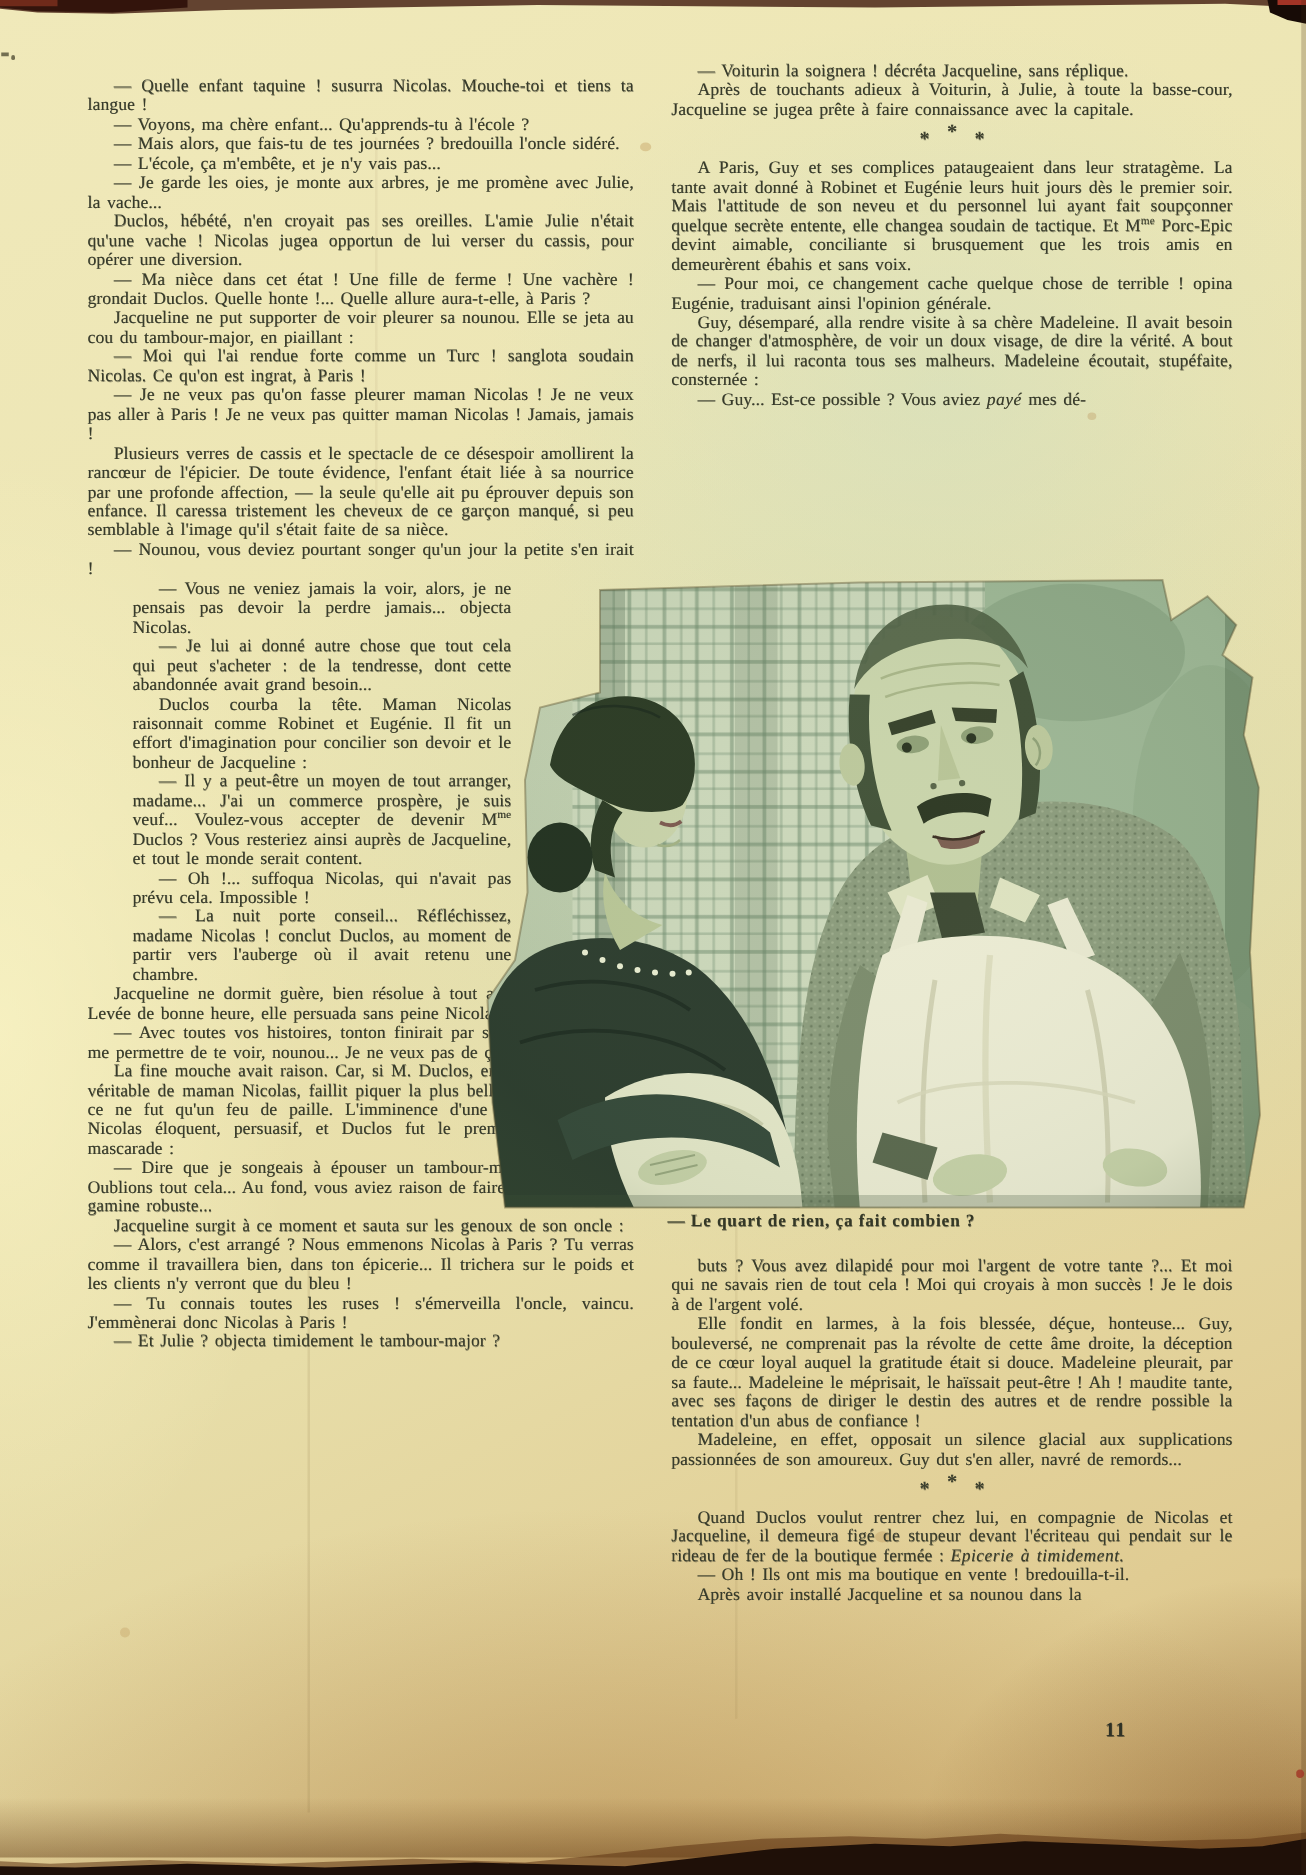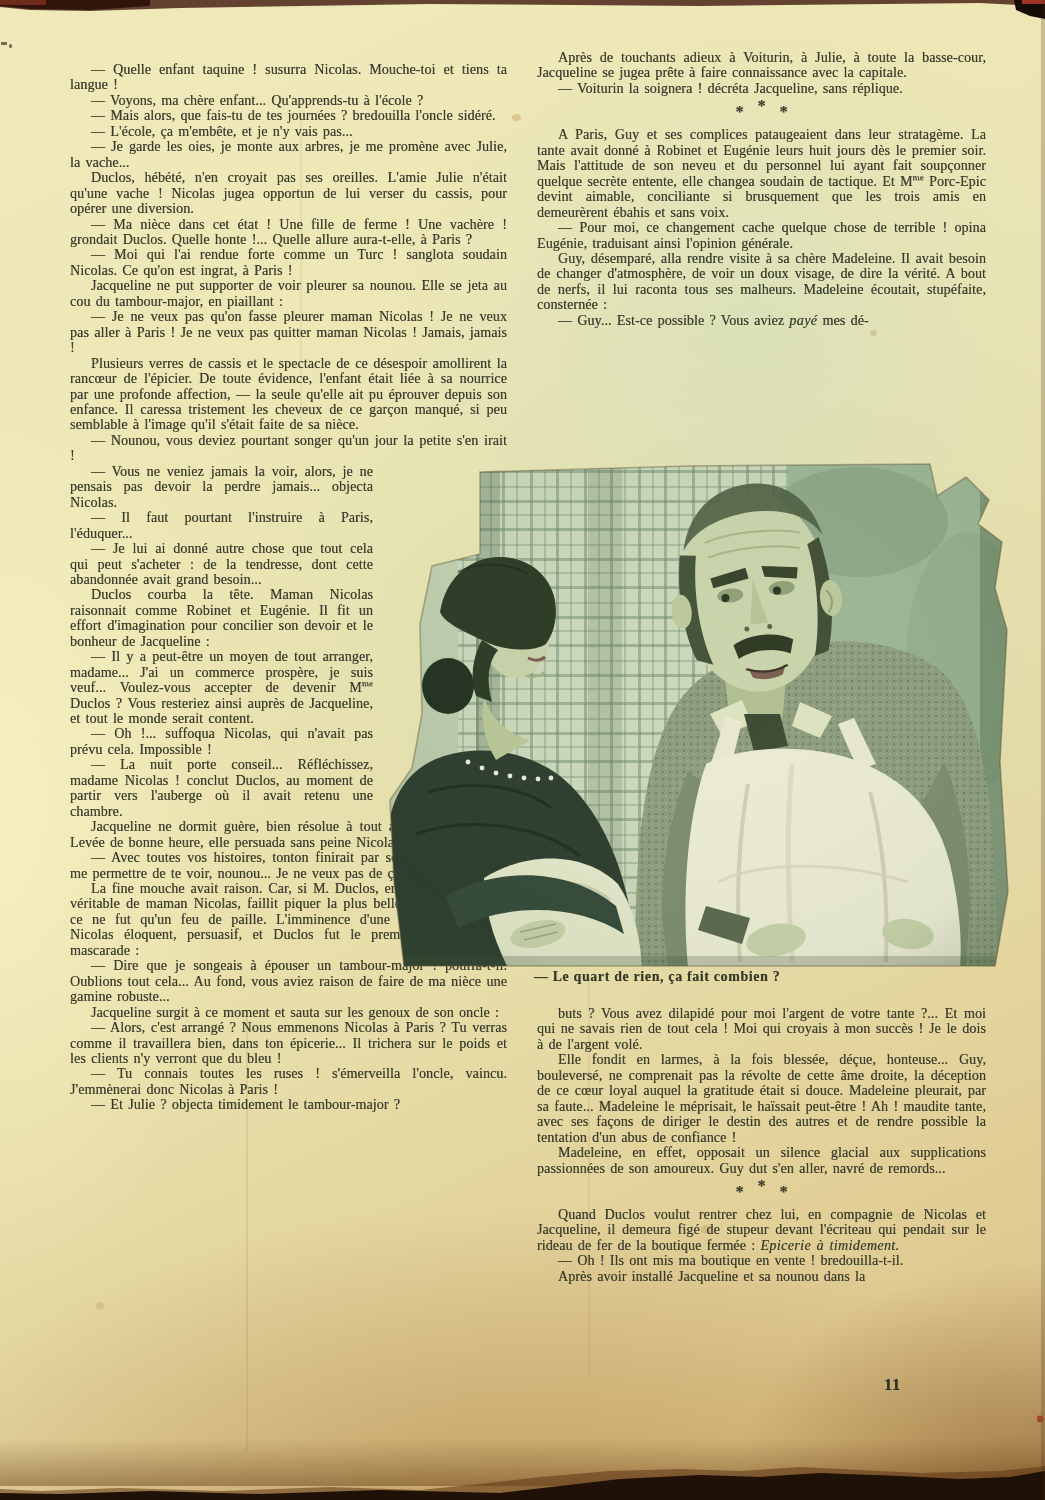--- a/index.html
+++ b/index.html
@@ -16,21 +16,21 @@
   }
   .col{position:absolute;color:#373b2b;}
   .para{
     margin:0;text-indent:21px;text-align:justify;
     font-size:14px;line-height:15.45px;word-spacing:1.6px;letter-spacing:0.1px;
     text-shadow:0.35px 0.35px 0.5px rgba(55,55,40,0.55);
   }
   .para i{letter-spacing:.4px;}
   sup{font-size:9px;line-height:0;}
   .left-col{left:70px;top:62px;width:437px;}
-  .block-narrow{width:303px;}
+  .block-narrow{width:303px;margin-left:36px;}
   .right-col-a{left:537px;top:50px;width:449px;}
   .right-col-b{left:537px;top:1006px;width:449px;}
   .separator{
     display:flex;justify-content:center;gap:14px;margin:11px 0 10px;
     font-weight:bold;font-size:16px;color:#3d402e;
     text-shadow:0.4px 0.4px 0.5px rgba(55,55,40,0.5);
   }
   .separator span{line-height:10px;}
   .separator span.mid{transform:translateY(-6px);}
   .photo-wrap{position:absolute;left:388px;top:462px;width:622px;height:506px;}
@@ -95,30 +95,29 @@
   <div class="col left-col">
     <div>
 
     <p class="para">— Quelle enfant taquine ! susurra Nicolas. Mouche-toi et tiens ta langue !</p>
         <p class="para">— Voyons, ma chère enfant... Qu'apprends-tu à l'école ?</p>
         <p class="para">— Mais alors, que fais-tu de tes journées ? bredouilla l'oncle sidéré.</p>
         <p class="para">— L'école, ça m'embête, et je n'y vais pas...</p>
         <p class="para">— Je garde les oies, je monte aux arbres, je me promène avec Julie, la vache...</p>
         <p class="para">Duclos, hébété, n'en croyait pas ses oreilles. L'amie Julie n'était qu'une vache ! Nicolas jugea opportun de lui verser du cassis, pour opérer une diversion.</p>
         <p class="para">— Ma nièce dans cet état ! Une fille de ferme ! Une vachère ! grondait Duclos. Quelle honte !... Quelle allure aura-t-elle, à Paris ?</p>
+        <p class="para">Jacqueline ne put supporter de voir pleurer sa nounou. Elle se jeta au cou du tambour-major, en piaillant :</p>
         <p class="para">— Moi qui l'ai rendue forte comme un Turc ! sanglota soudain Nicolas. Ce qu'on est ingrat, à Paris !</p>
-        <p class="para">Jacqueline ne put supporter de voir pleurer sa nounou. Elle se jeta au cou du tambour-major, en piaillant :</p>
         <p class="para">— Je ne veux pas qu'on fasse pleurer maman Nicolas ! Je ne veux pas aller à Paris ! Je ne veux pas quitter maman Nicolas ! Jamais, jamais !</p>
         <p class="para">Plusieurs verres de cassis et le spectacle de ce désespoir amollirent la rancœur de l'épicier. De toute évidence, l'enfant était liée à sa nourrice par une profonde affection, — la seule qu'elle ait pu éprouver depuis son enfance. Il caressa tristement les cheveux de ce garçon manqué, si peu semblable à l'image qu'il s'était faite de sa nièce.</p>
         <p class="para">— Nounou, vous deviez pourtant songer qu'un jour la petite s'en irait !</p>
       </div>
     <div class="block-narrow">
 
     <p class="para">— Vous ne veniez jamais la voir, alors, je ne pensais pas devoir la perdre jamais... objecta Nicolas.</p>
-        <p class="para">— Il faut pourtant l'instruire à Paris, l'éduquer...</p>
         <p class="para">— Je lui ai donné autre chose que tout cela qui peut s'acheter : de la tendresse, dont cette abandonnée avait grand besoin...</p>
         <p class="para">Duclos courba la tête. Maman Nicolas raisonnait comme Robinet et Eugénie. Il fit un effort d'imagination pour concilier son devoir et le bonheur de Jacqueline :</p>
         <p class="para">— Il y a peut-être un moyen de tout arranger, madame... J'ai un commerce prospère, je suis veuf... Voulez-vous accepter de devenir M<sup>me</sup> Duclos ? Vous resteriez ainsi auprès de Jacqueline, et tout le monde serait content.</p>
         <p class="para">— Oh !... suffoqua Nicolas, qui n'avait pas prévu cela. Impossible !</p>
         <p class="para">— La nuit porte conseil... Réfléchissez, madame Nicolas ! conclut Duclos, au moment de partir vers l'auberge où il avait retenu une chambre.</p>
       </div>
     <div>
 
     <p class="para">Jacqueline ne dormit guère, bien résolue à tout arranger elle-même. Levée de bonne heure, elle persuada sans peine Nicolas de dire la vérité.</p>
         <p class="para">— Avec toutes vos histoires, tonton finirait par se fâcher et ne plus me permettre de te voir, nounou... Je ne veux pas de ça, moi !</p>
@@ -127,22 +126,22 @@
         <p class="para">Jacqueline surgit à ce moment et sauta sur les genoux de son oncle :</p>
         <p class="para">— Alors, c'est arrangé ? Nous emmenons Nicolas à Paris ? Tu verras comme il travaillera bien, dans ton épicerie... Il trichera sur le poids et les clients n'y verront que du bleu !</p>
         <p class="para">— Tu connais toutes les ruses ! s'émerveilla l'oncle, vaincu. J'emmènerai donc Nicolas à Paris !</p>
         <p class="para">— Et Julie ? objecta timidement le tambour-major ?</p>
       </div>
   </div>
 
   <div class="col right-col-a">
     <div>
 
-    <p class="para">Après de touchants adieux à Voiturin, à Julie, à toute la basse-cour, Jacqueline se jugea prête à faire connaissance avec la capitale.</p>
-        <p class="para">— Voiturin la soignera ! décréta Jacqueline, sans réplique.</p>
+    <p class="para">— Voiturin la soignera ! décréta Jacqueline, sans réplique.</p>
+        <p class="para">Après de touchants adieux à Voiturin, à Julie, à toute la basse-cour, Jacqueline se jugea prête à faire connaissance avec la capitale.</p>
       </div>
     <div class="separator">
       <span>*</span>
       <span class="mid">*</span>
       <span>*</span>
     </div>
     <div>
 
     <p class="para">A Paris, Guy et ses complices pataugeaient dans leur stratagème. La tante avait donné à Robinet et Eugénie leurs huit jours dès le premier soir. Mais l'attitude de son neveu et du personnel lui ayant fait soupçonner quelque secrète entente, elle changea soudain de tactique. Et M<sup>me</sup> Porc-Epic devint aimable, conciliante si brusquement que les trois amis en demeurèrent ébahis et sans voix.</p>
         <p class="para">— Pour moi, ce changement cache quelque chose de terrible ! opina Eugénie, traduisant ainsi l'opinion générale.</p>

